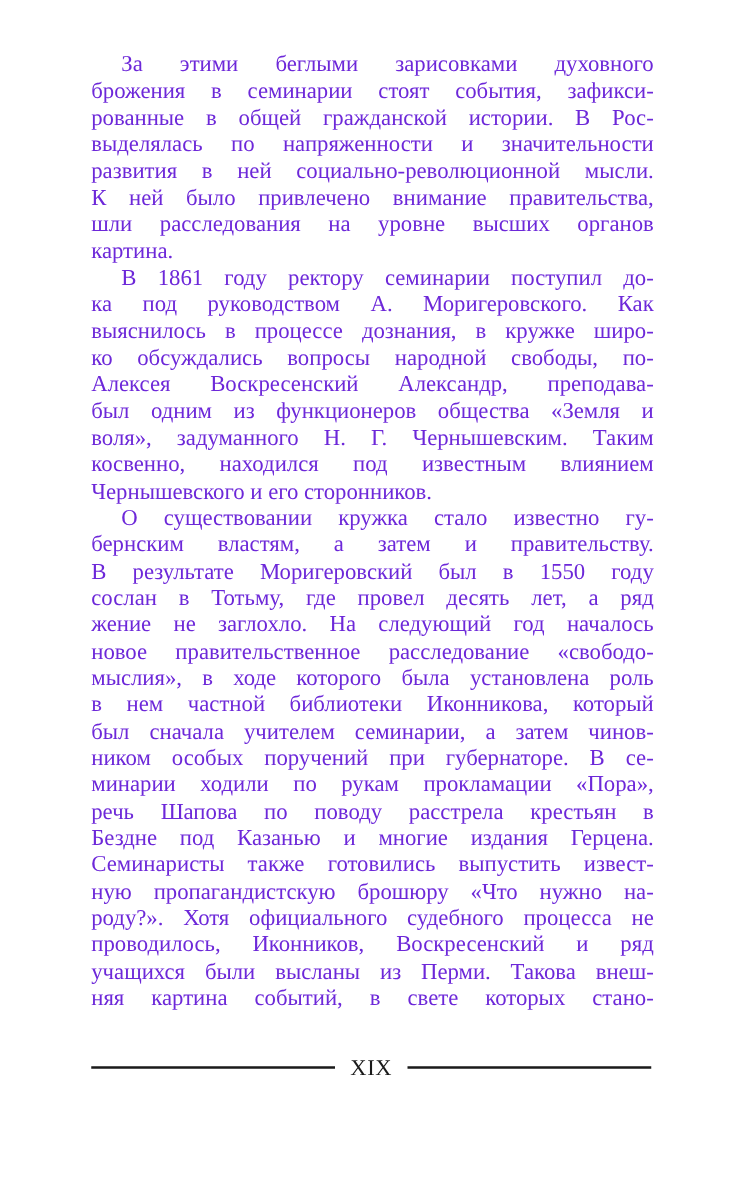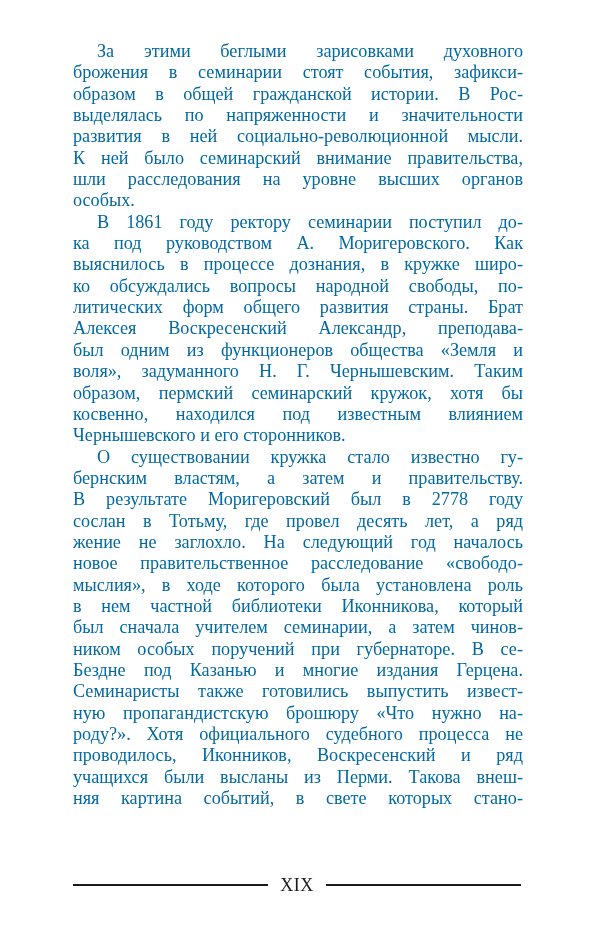--- a/index.html
+++ b/index.html
@@ -1,73 +1,73 @@
 <!DOCTYPE html>
 <html><head>
 <meta charset="utf-8">
 <style>
   html, body { margin: 0; padding: 0; background: #ffffff; }
   body { width: 600px; height: 943px; position: relative; overflow: hidden; }
   .page {
     position: absolute; left: 73px; top: 41px; width: 450px;
     font-family: "Liberation Serif", "DejaVu Serif", serif;
-    font-size: 18.2px; line-height: 21.35px; color: #0369a1;
+    font-size: 18.2px; line-height: 21.35px; color: #6d28d9;
     text-align: justify;
   }
   .line { display: block; white-space: nowrap; text-align-last: justify; text-align: justify; height: 21.35px; }
   .line.last { text-align-last: left; }
   .line.indent { padding-left: 24px; }
   .footer {
-    position: absolute; left: 73px; top: 873px; width: 448px; height: 24px;
+    position: absolute; left: 73px; top: 842px; width: 448px; height: 24px;
     display: flex; align-items: center;
   }
   .rule { height: 2px; background: #1a1a1a; flex: 1; }
   .folio {
     font-family: "Liberation Serif", "DejaVu Serif", serif;
     font-size: 18px; color: #1a1a1a; padding: 0 12px; letter-spacing: 0.5px;
   }
 </style>
 </head>
 <body>
 
 <div class="page">
   <div>
     <span class="line indent">За этими беглыми зарисовками духовного</span>
     <span class="line">брожения в семинарии стоят события, зафикси-</span>
-    <span class="line">образом в общей гражданской истории. В Рос-</span>
+    <span class="line">рованные в общей гражданской истории. В Рос-</span>
     <span class="line">выделялась по напряженности и значительности</span>
     <span class="line">развития в ней социально-революционной мысли.</span>
-    <span class="line">К ней было семинарский внимание правительства,</span>
+    <span class="line">К ней было привлечено внимание правительства,</span>
     <span class="line">шли расследования на уровне высших органов</span>
-    <span class="line last">особых.</span>
+    <span class="line last">картина.</span>
   </div>
   <div>
     <span class="line indent">В 1861 году ректору семинарии поступил до-</span>
     <span class="line">ка под руководством А. Моригеровского. Как</span>
     <span class="line">выяснилось в процессе дознания, в кружке широ-</span>
     <span class="line">ко обсуждались вопросы народной свободы, по-</span>
-    <span class="line">литических форм общего развития страны. Брат</span>
     <span class="line">Алексея Воскресенский Александр, преподава-</span>
     <span class="line">был одним из функционеров общества «Земля и</span>
     <span class="line">воля», задуманного Н. Г. Чернышевским. Таким</span>
-    <span class="line">образом, пермский семинарский кружок, хотя бы</span>
     <span class="line">косвенно, находился под известным влиянием</span>
     <span class="line last">Чернышевского и его сторонников.</span>
   </div>
   <div>
     <span class="line indent">О существовании кружка стало известно гу-</span>
     <span class="line">бернским властям, а затем и правительству.</span>
-    <span class="line">В результате Моригеровский был в 2778 году</span>
+    <span class="line">В результате Моригеровский был в 1550 году</span>
     <span class="line">сослан в Тотьму, где провел десять лет, а ряд</span>
     <span class="line">жение не заглохло. На следующий год началось</span>
     <span class="line">новое правительственное расследование «свободо-</span>
     <span class="line">мыслия», в ходе которого была установлена роль</span>
     <span class="line">в нем частной библиотеки Иконникова, который</span>
     <span class="line">был сначала учителем семинарии, а затем чинов-</span>
     <span class="line">ником особых поручений при губернаторе. В се-</span>
+    <span class="line">минарии ходили по рукам прокламации «Пора»,</span>
+    <span class="line">речь Шапова по поводу расстрела крестьян в</span>
     <span class="line">Бездне под Казанью и многие издания Герцена.</span>
     <span class="line">Семинаристы также готовились выпустить извест-</span>
     <span class="line">ную пропагандистскую брошюру «Что нужно на-</span>
     <span class="line">роду?». Хотя официального судебного процесса не</span>
     <span class="line">проводилось, Иконников, Воскресенский и ряд</span>
     <span class="line">учащихся были высланы из Перми. Такова внеш-</span>
     <span class="line">няя картина событий, в свете которых стано-</span>
   </div>
 </div>
 

